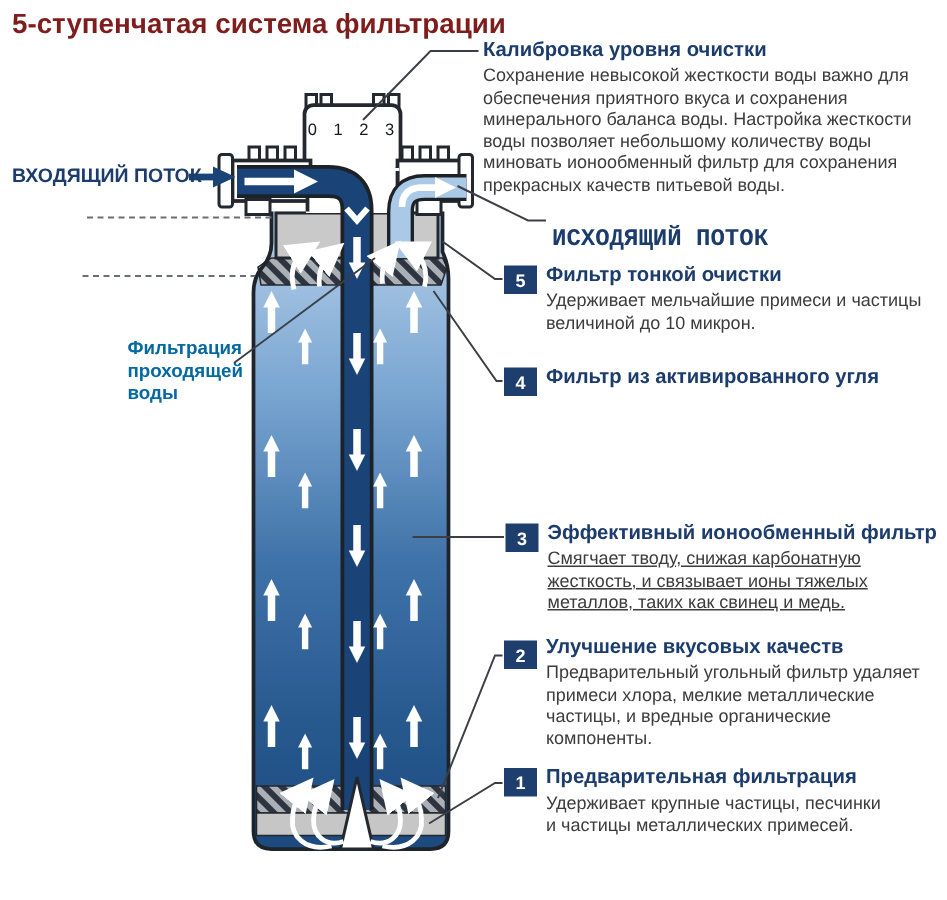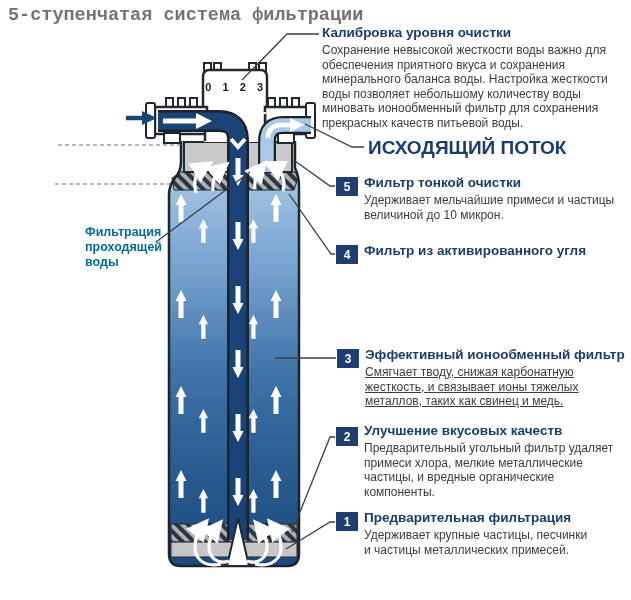--- a/index.html
+++ b/index.html
@@ -3,31 +3,31 @@
 <meta charset="utf-8">
 <style>
   html,body{margin:0;padding:0;background:#fff;}
   .canvas{
     position:relative;width:631px;height:600px;background:#ffffff;
     font-family:"Liberation Sans",sans-serif;overflow:hidden;
   }
   .abs{position:absolute;}
   svg{position:absolute;left:0;top:0;}
   .title{
-    left:8px;top:5px;font-size:18.5px;font-weight:bold;color:#737373;white-space:nowrap;font-family:Liberation Mono, monospace;
+    left:8px;top:5px;font-size:18.5px;font-weight:bold;color:#7f1d1d;white-space:nowrap;
   }
   .flow-label{font-weight:bold;color:#1b3c6c;white-space:nowrap;}
   .inlet-label{left:8px;top:109px;font-size:13px;}
-  .outlet-label{left:368px;top:137px;font-size:19px;}
+  .outlet-label{left:368px;top:150px;font-size:16px;font-family:Liberation Mono, monospace;}
   .passing-label{
     left:85px;top:225px;font-size:12.5px;font-weight:bold;color:#0369a1;
     line-height:15px;white-space:pre-line;
   }
   .dial{
-    left:201px;top:81px;width:66px;text-align:right;font-size:11px;font-weight:bold;
+    left:201px;top:81px;width:66px;text-align:center;font-size:11px;font-weight:normal;
     color:#15181d;letter-spacing:4px;text-indent:4px;
   }
   .sec-head{font-size:13.5px;font-weight:bold;color:#1b3c6c;white-space:nowrap;}
   .body-text{font-size:12px;color:#3c3c3c;line-height:14.5px;}
   .badge{
     width:22px;height:19px;background:#1e3e6d;color:#fff;font-size:12px;font-weight:bold;
     display:flex;align-items:center;justify-content:center;
   }
 </style>
 </head>
@@ -164,20 +164,21 @@
     <g>
       <path d="M126,118 H142" stroke="#1a4377" stroke-width="4.5" fill="none"></path>
       <polygon points="142,111 157,118 142,125" fill="#1a4377"></polygon>
     </g>
   </svg>
 
   <div class="abs title">5-ступенчатая система фильтрации</div>
 
   <div class="abs dial">0 1 2 3</div>
 
+  <div class="abs flow-label inlet-label">ВХОДЯЩИЙ ПОТОК</div>
   <div class="abs flow-label outlet-label">ИСХОДЯЩИЙ ПОТОК</div>
   <div class="abs passing-label">Фильтрация
 проходящей
 воды</div>
 
   <div class="abs body-text" style="left:322px;top:43px;width:292px;">Сохранение невысокой жесткости воды важно для обеспечения приятного вкуса и сохранения минерального баланса воды. Настройка жесткости воды позволяет небольшому количеству воды миновать ионообменный фильтр для сохранения прекрасных качеств питьевой воды.</div>
   <div class="abs sec-head" style="left:322px;top:25px;">Калибровка уровня очистки</div>
 
   <div class="abs badge" style="left:336px;top:177px;">5</div>
   <div class="abs sec-head" style="left:364px;top:175px;">Фильтр тонкой очистки</div>

